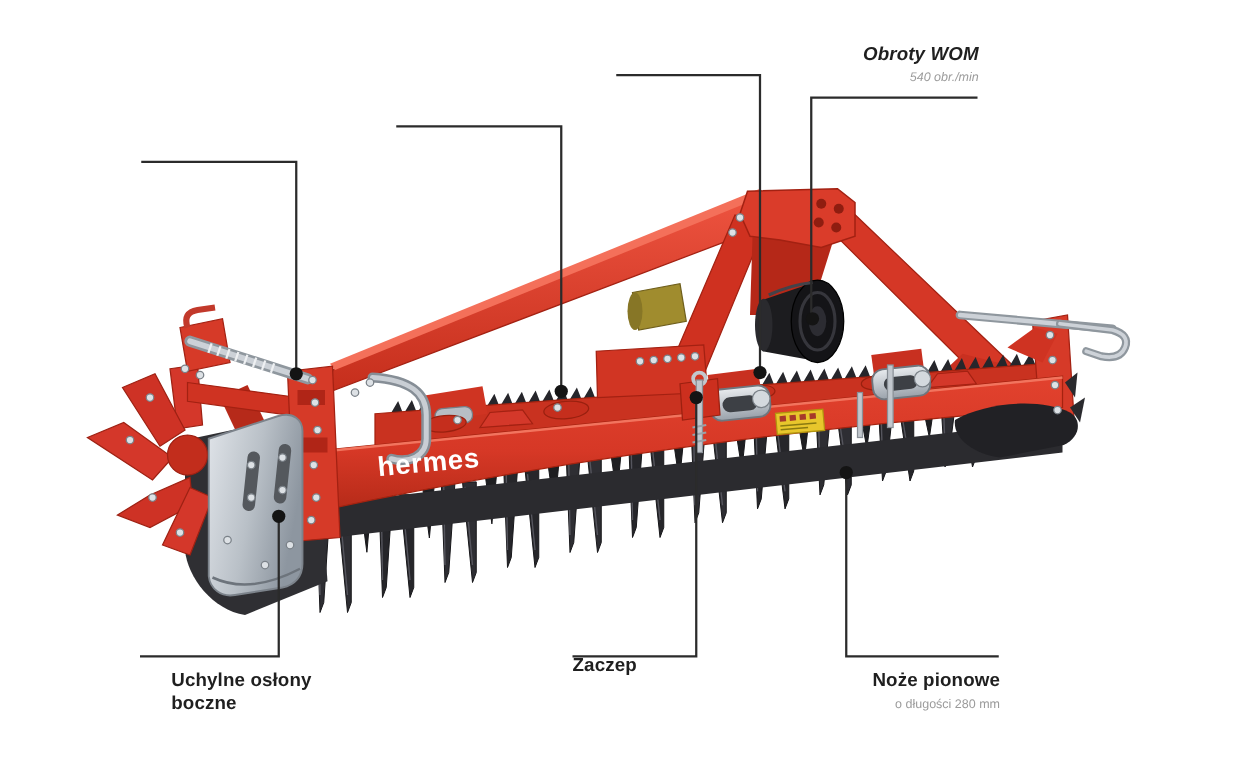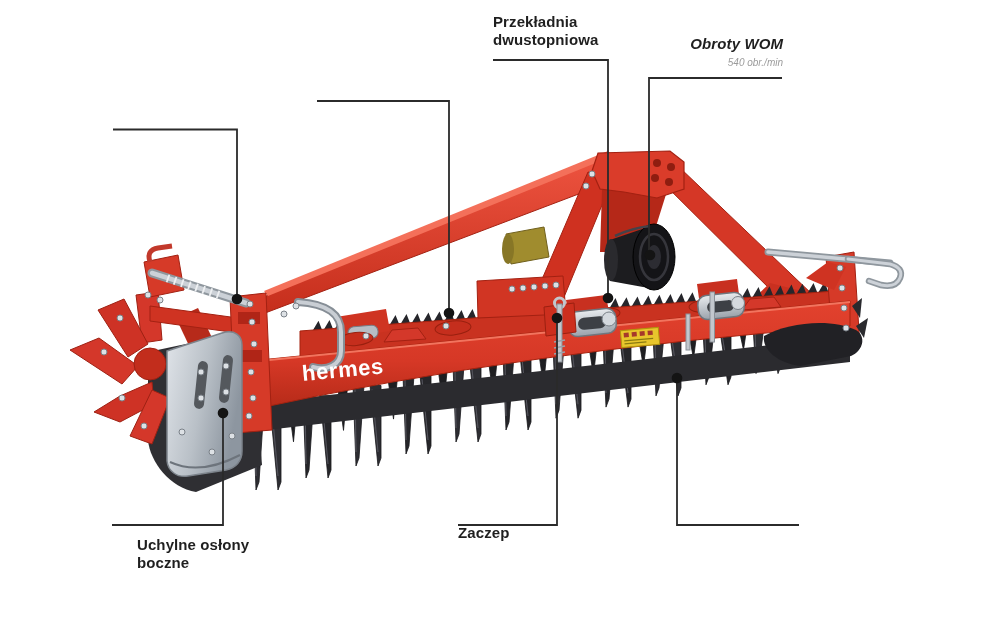--- a/index.html
+++ b/index.html
@@ -312,31 +312,32 @@
       <circle cx="223" cy="413" r="5.3"></circle>
       <circle cx="557" cy="318" r="5.3"></circle>
       <circle cx="677" cy="378" r="5.3"></circle>
     </g>
   </svg>
 
   <div id="logo">hermes</div>
 
 
 
-  <div class="callout" id="lbl-przekladnia">
-    <div class="t">Przekładnia dwustopniowa</div>
-  </div>
 
   <div class="callout align-right" id="lbl-obroty">
     <div class="t">Obroty WOM</div>
     <div class="s">540 obr./min</div>
   </div>
 
   <div class="callout" id="lbl-uchylne">
     <div class="t">Uchylne osłony boczne</div>
   </div>
 
   <div class="callout" id="lbl-zaczep">
     <div class="t">Zaczep</div>
   </div>
 
+  <div class="callout align-right" id="lbl-noze">
+    <div class="t">Noże pionowe</div>
+    <div class="s">o długości 280 mm</div>
+  </div>
 
 </div>
 
 </body></html>

